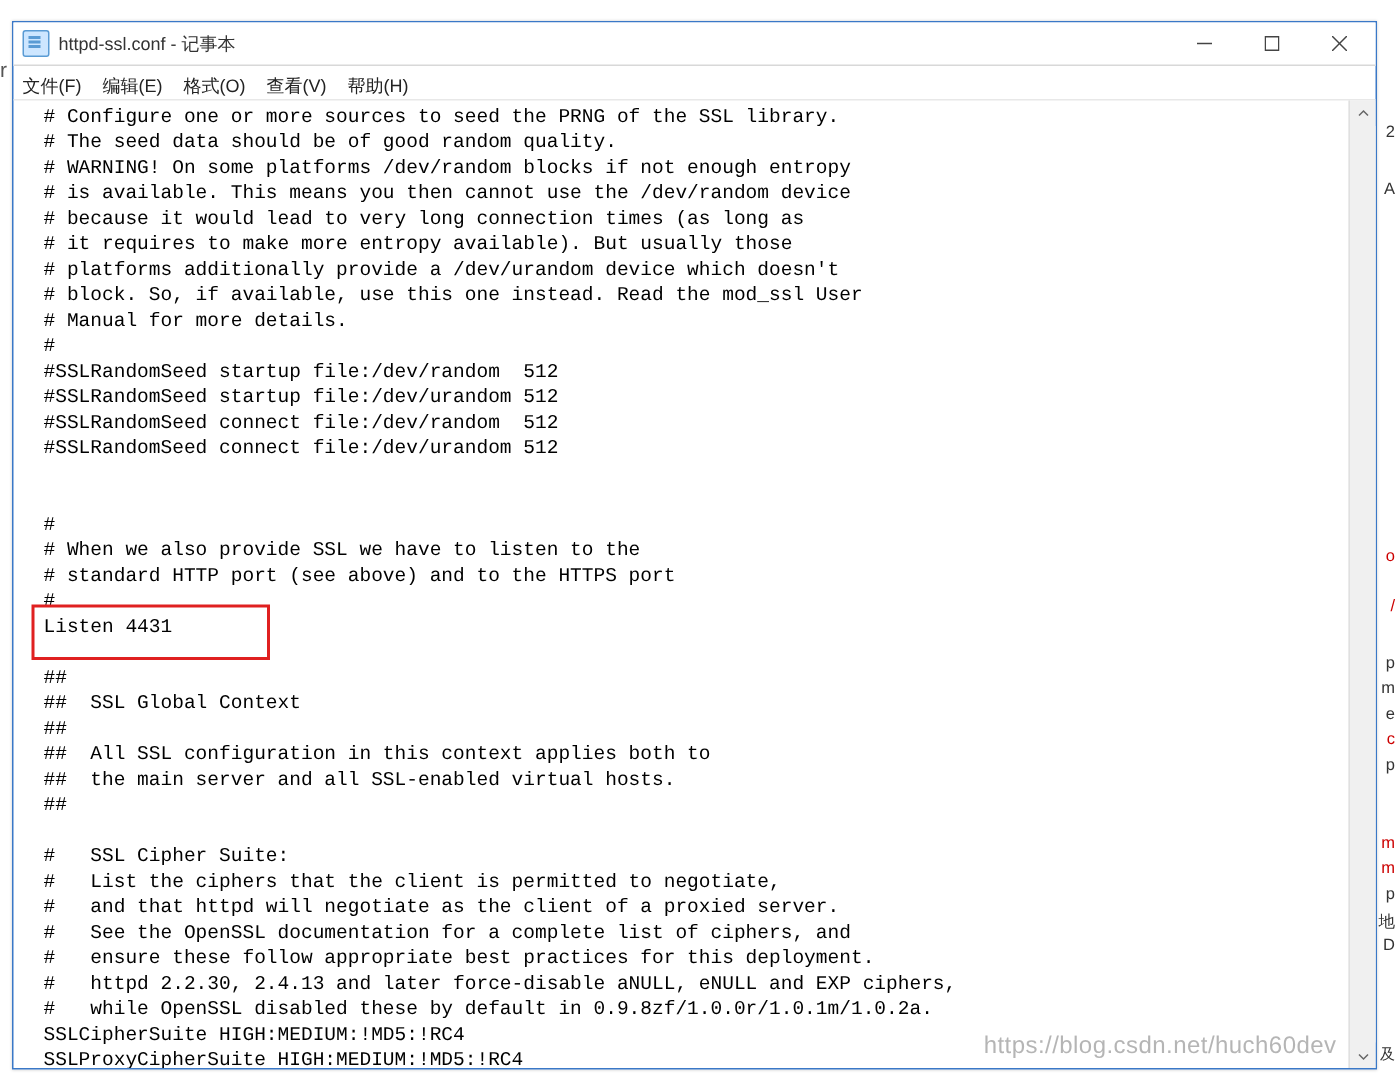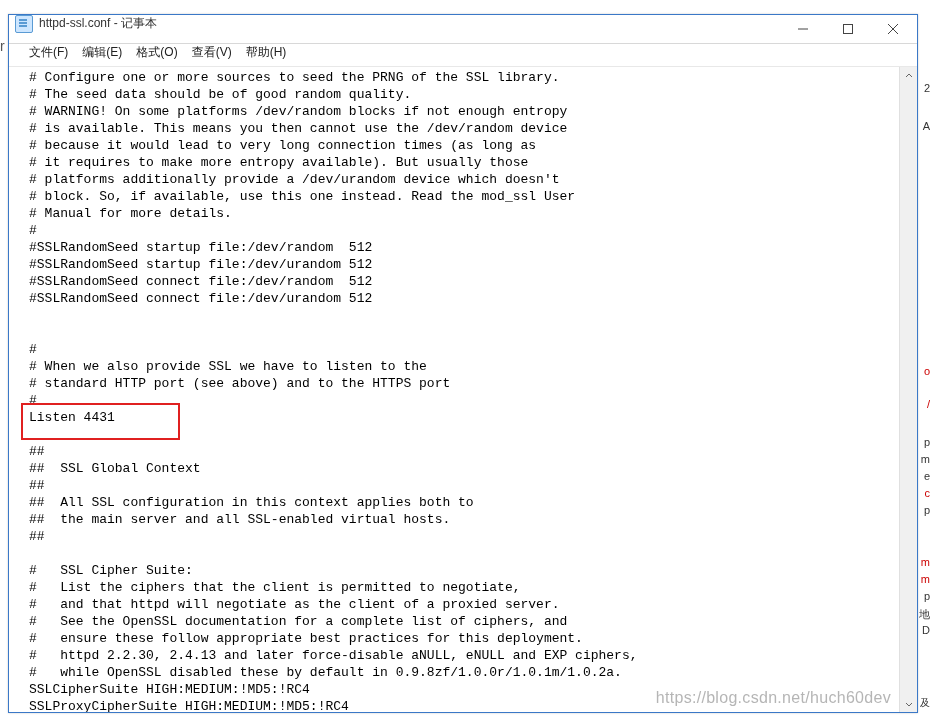--- a/index.html
+++ b/index.html
@@ -1,24 +1,24 @@
 <!DOCTYPE html>
 <html><head>
 <meta charset="utf-8">
 <style>
   html,body{margin:0;padding:0;height:100%;font-family:"Segoe UI","Microsoft YaHei",Arial,sans-serif;font-size:12px;color:#000;background:#fff;overflow:hidden}
   .window{position:absolute;left:8px;top:14px;width:908px;height:697px;border:1px solid #3a78c7;background:#fff;box-shadow:0 0 2px rgba(0,0,0,.2)}
-  .titlebar{height:28px;display:flex;padding:0 2px 0 6px;border-bottom:1px solid #d8d8d8;background:#fff}
+  .titlebar{height:28px;display:flex;align-items:center;padding:0 2px 0 6px;border-bottom:1px solid #d8d8d8;background:#fff}
   .titlebar .doc-icon{width:16px;height:16px;background:#cde6ff;border:1px solid #5a9bd4;border-radius:2px;margin-right:6px;position:relative}
   .titlebar .doc-icon:before{content:"";position:absolute;left:3px;top:3px;width:8px;height:2px;background:#5a9bd4;box-shadow:0 3px 0 #5a9bd4,0 6px 0 #5a9bd4}
   .titlebar .title{flex:1;font-size:12px;color:#333}
   .winbtns{display:flex;height:28px}
   .winbtn{width:45px;display:flex;align-items:center;justify-content:center;color:#444;font-size:10px}
   .winbtn svg{width:10px;height:10px;stroke:#444;stroke-width:1;fill:none}
-  .menubar{height:22px;display:flex;align-items:flex-start;padding-left:20px;gap:14px;border-bottom:1px solid #e8e8e8;font-size:12px;color:#222}
+  .menubar{height:22px;display:flex;align-items:flex-end;padding-left:6px;gap:14px;border-bottom:1px solid #e8e8e8;font-size:12px;color:#222}
   .menuitem{cursor:default}
   .content-wrap{position:absolute;left:0;right:0;top:52px;bottom:0;display:flex}
   .content{flex:1;padding:2px 4px 4px 20px;font-family:"SimSun","NSimSun","MS Gothic","Courier New",monospace;font-size:13px;line-height:17px;white-space:pre;color:#000;overflow:hidden}
   .highlight-box{position:absolute;border:2px solid #e02020;pointer-events:none}
   .scrollbar{width:17px;background:#f0f0f0;border-left:1px solid #e0e0e0;display:flex;flex-direction:column}
   .sb-btn{height:17px;display:flex;align-items:center;justify-content:center;color:#666;font-size:8px}
   .sb-track{flex:1;background:#f0f0f0}
   .bg-strip{position:absolute;right:0;top:0;width:12px;height:100%;pointer-events:none}
   .bg-strip span{position:absolute;right:0;font-size:11px;color:#333;font-family:Arial,sans-serif}
   .left-edge{position:absolute;left:0;top:38px;font-family:Arial;font-size:14px;color:#555}

